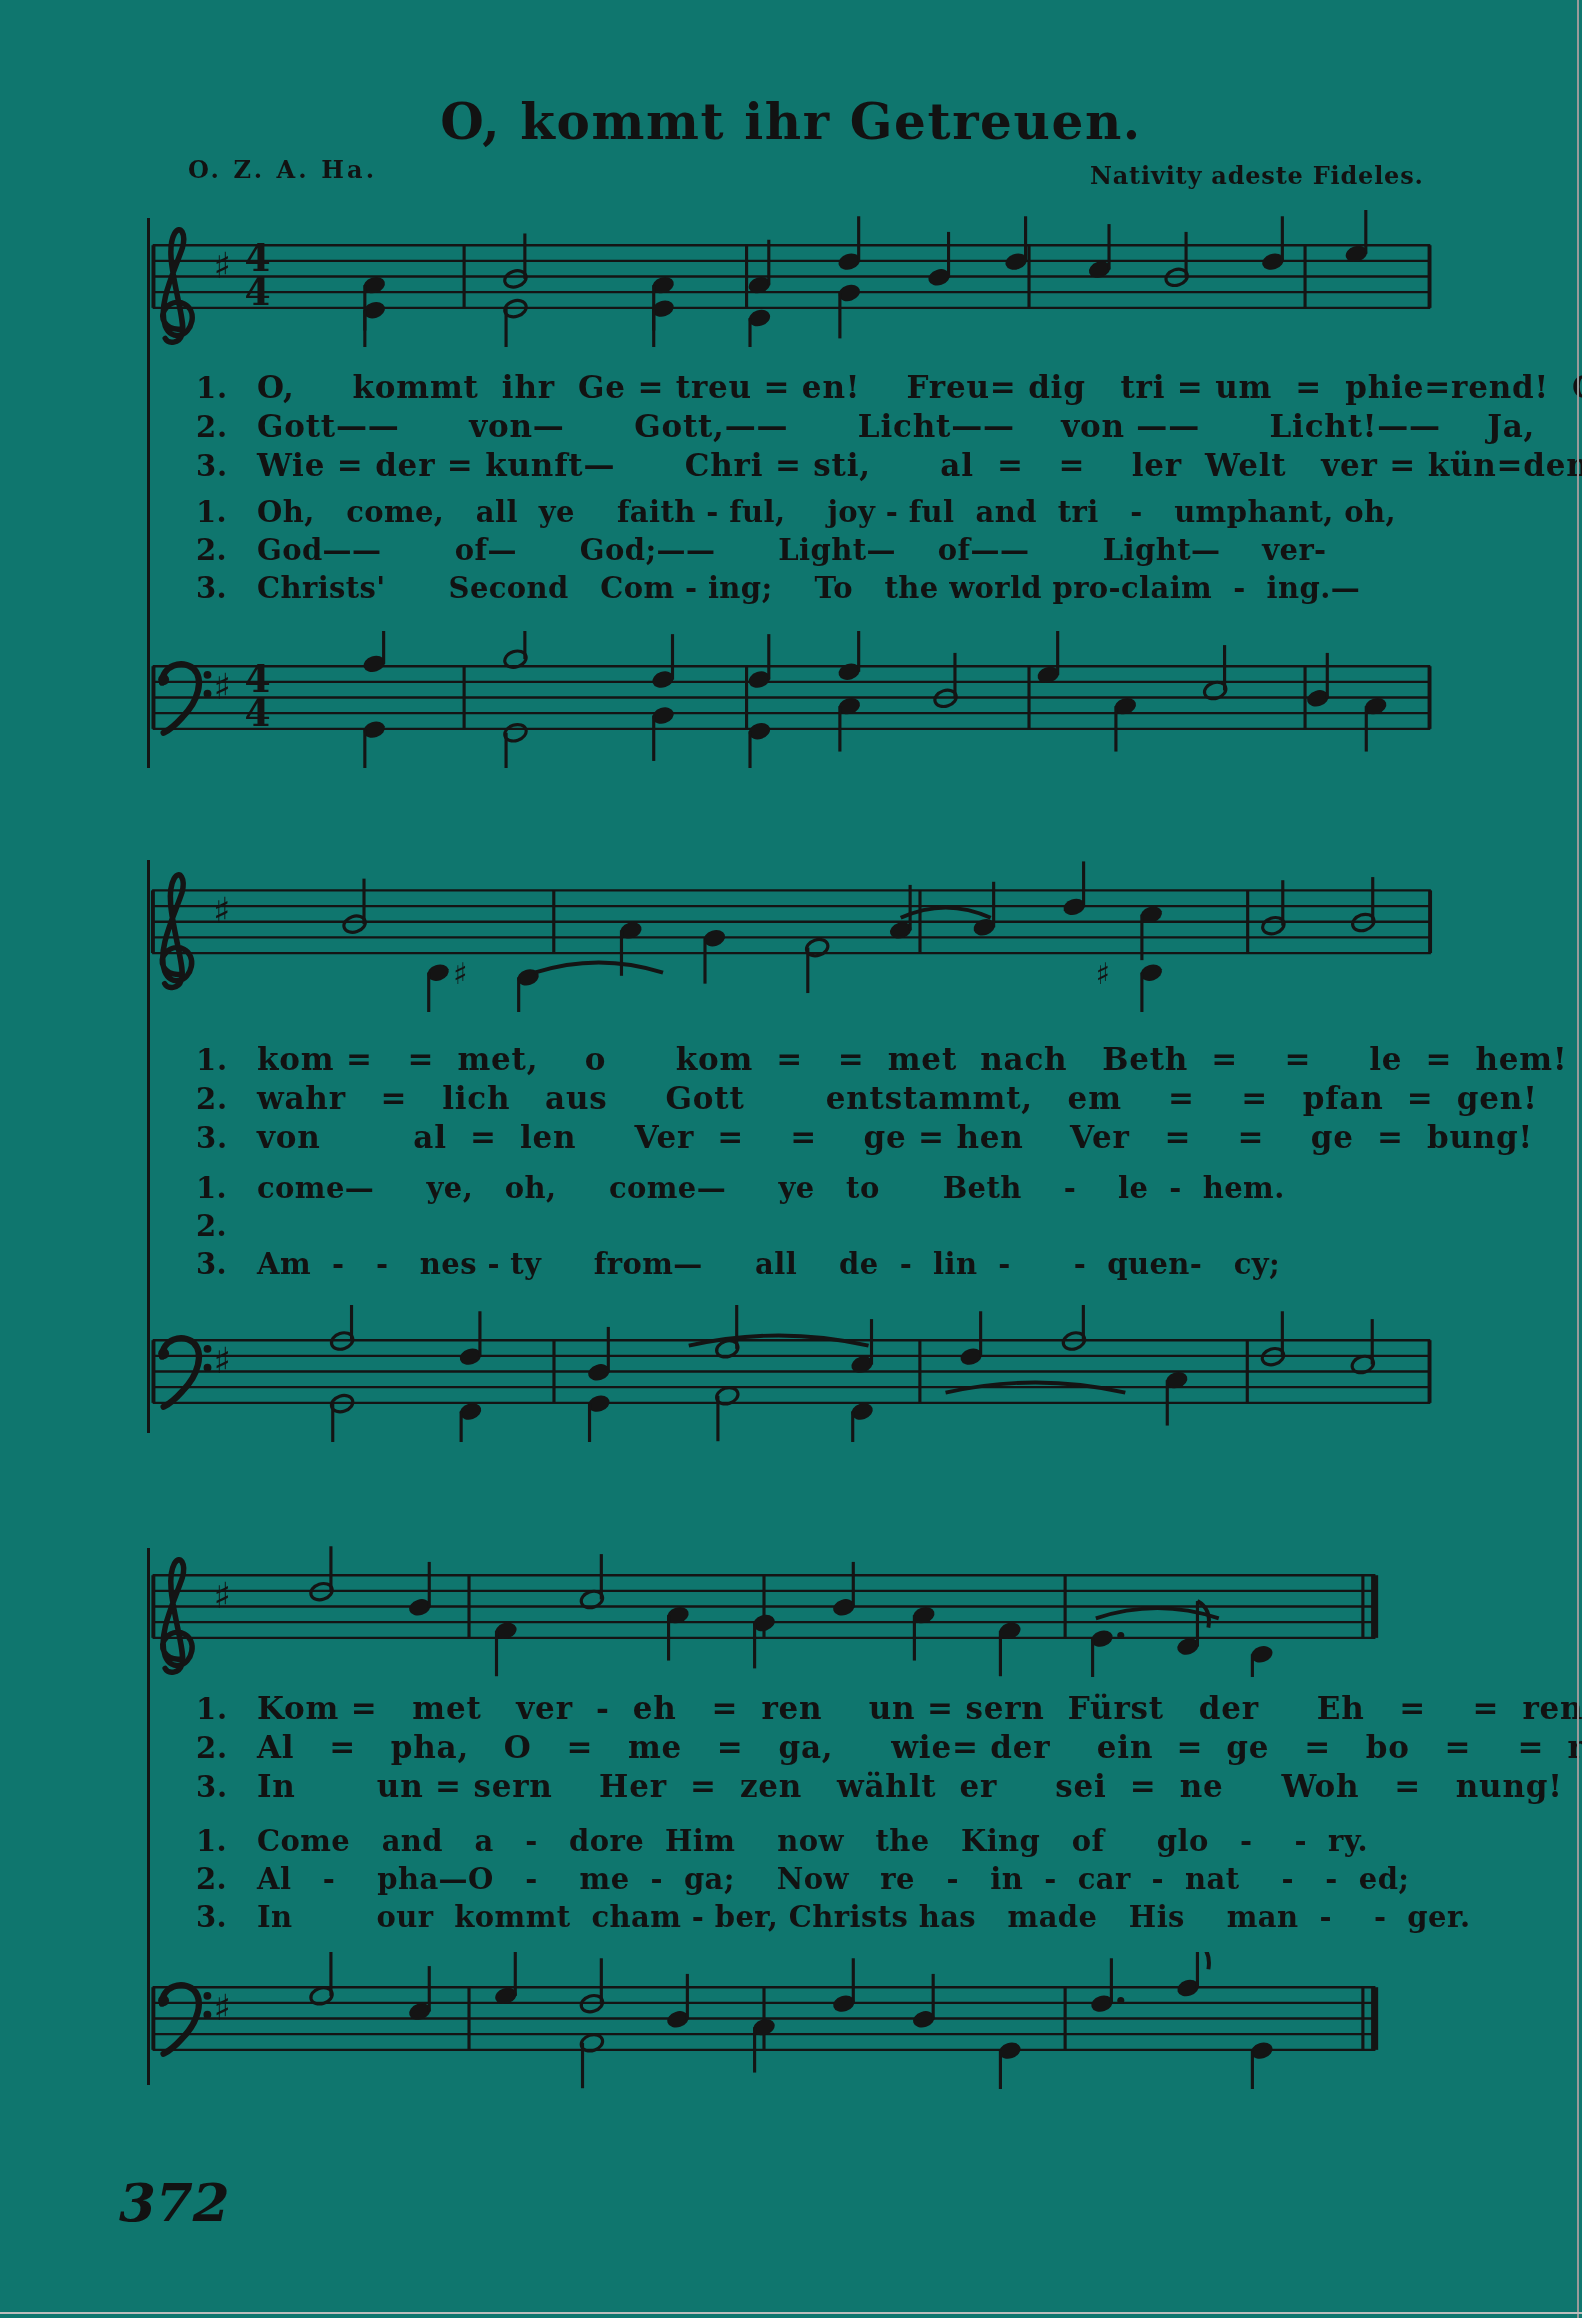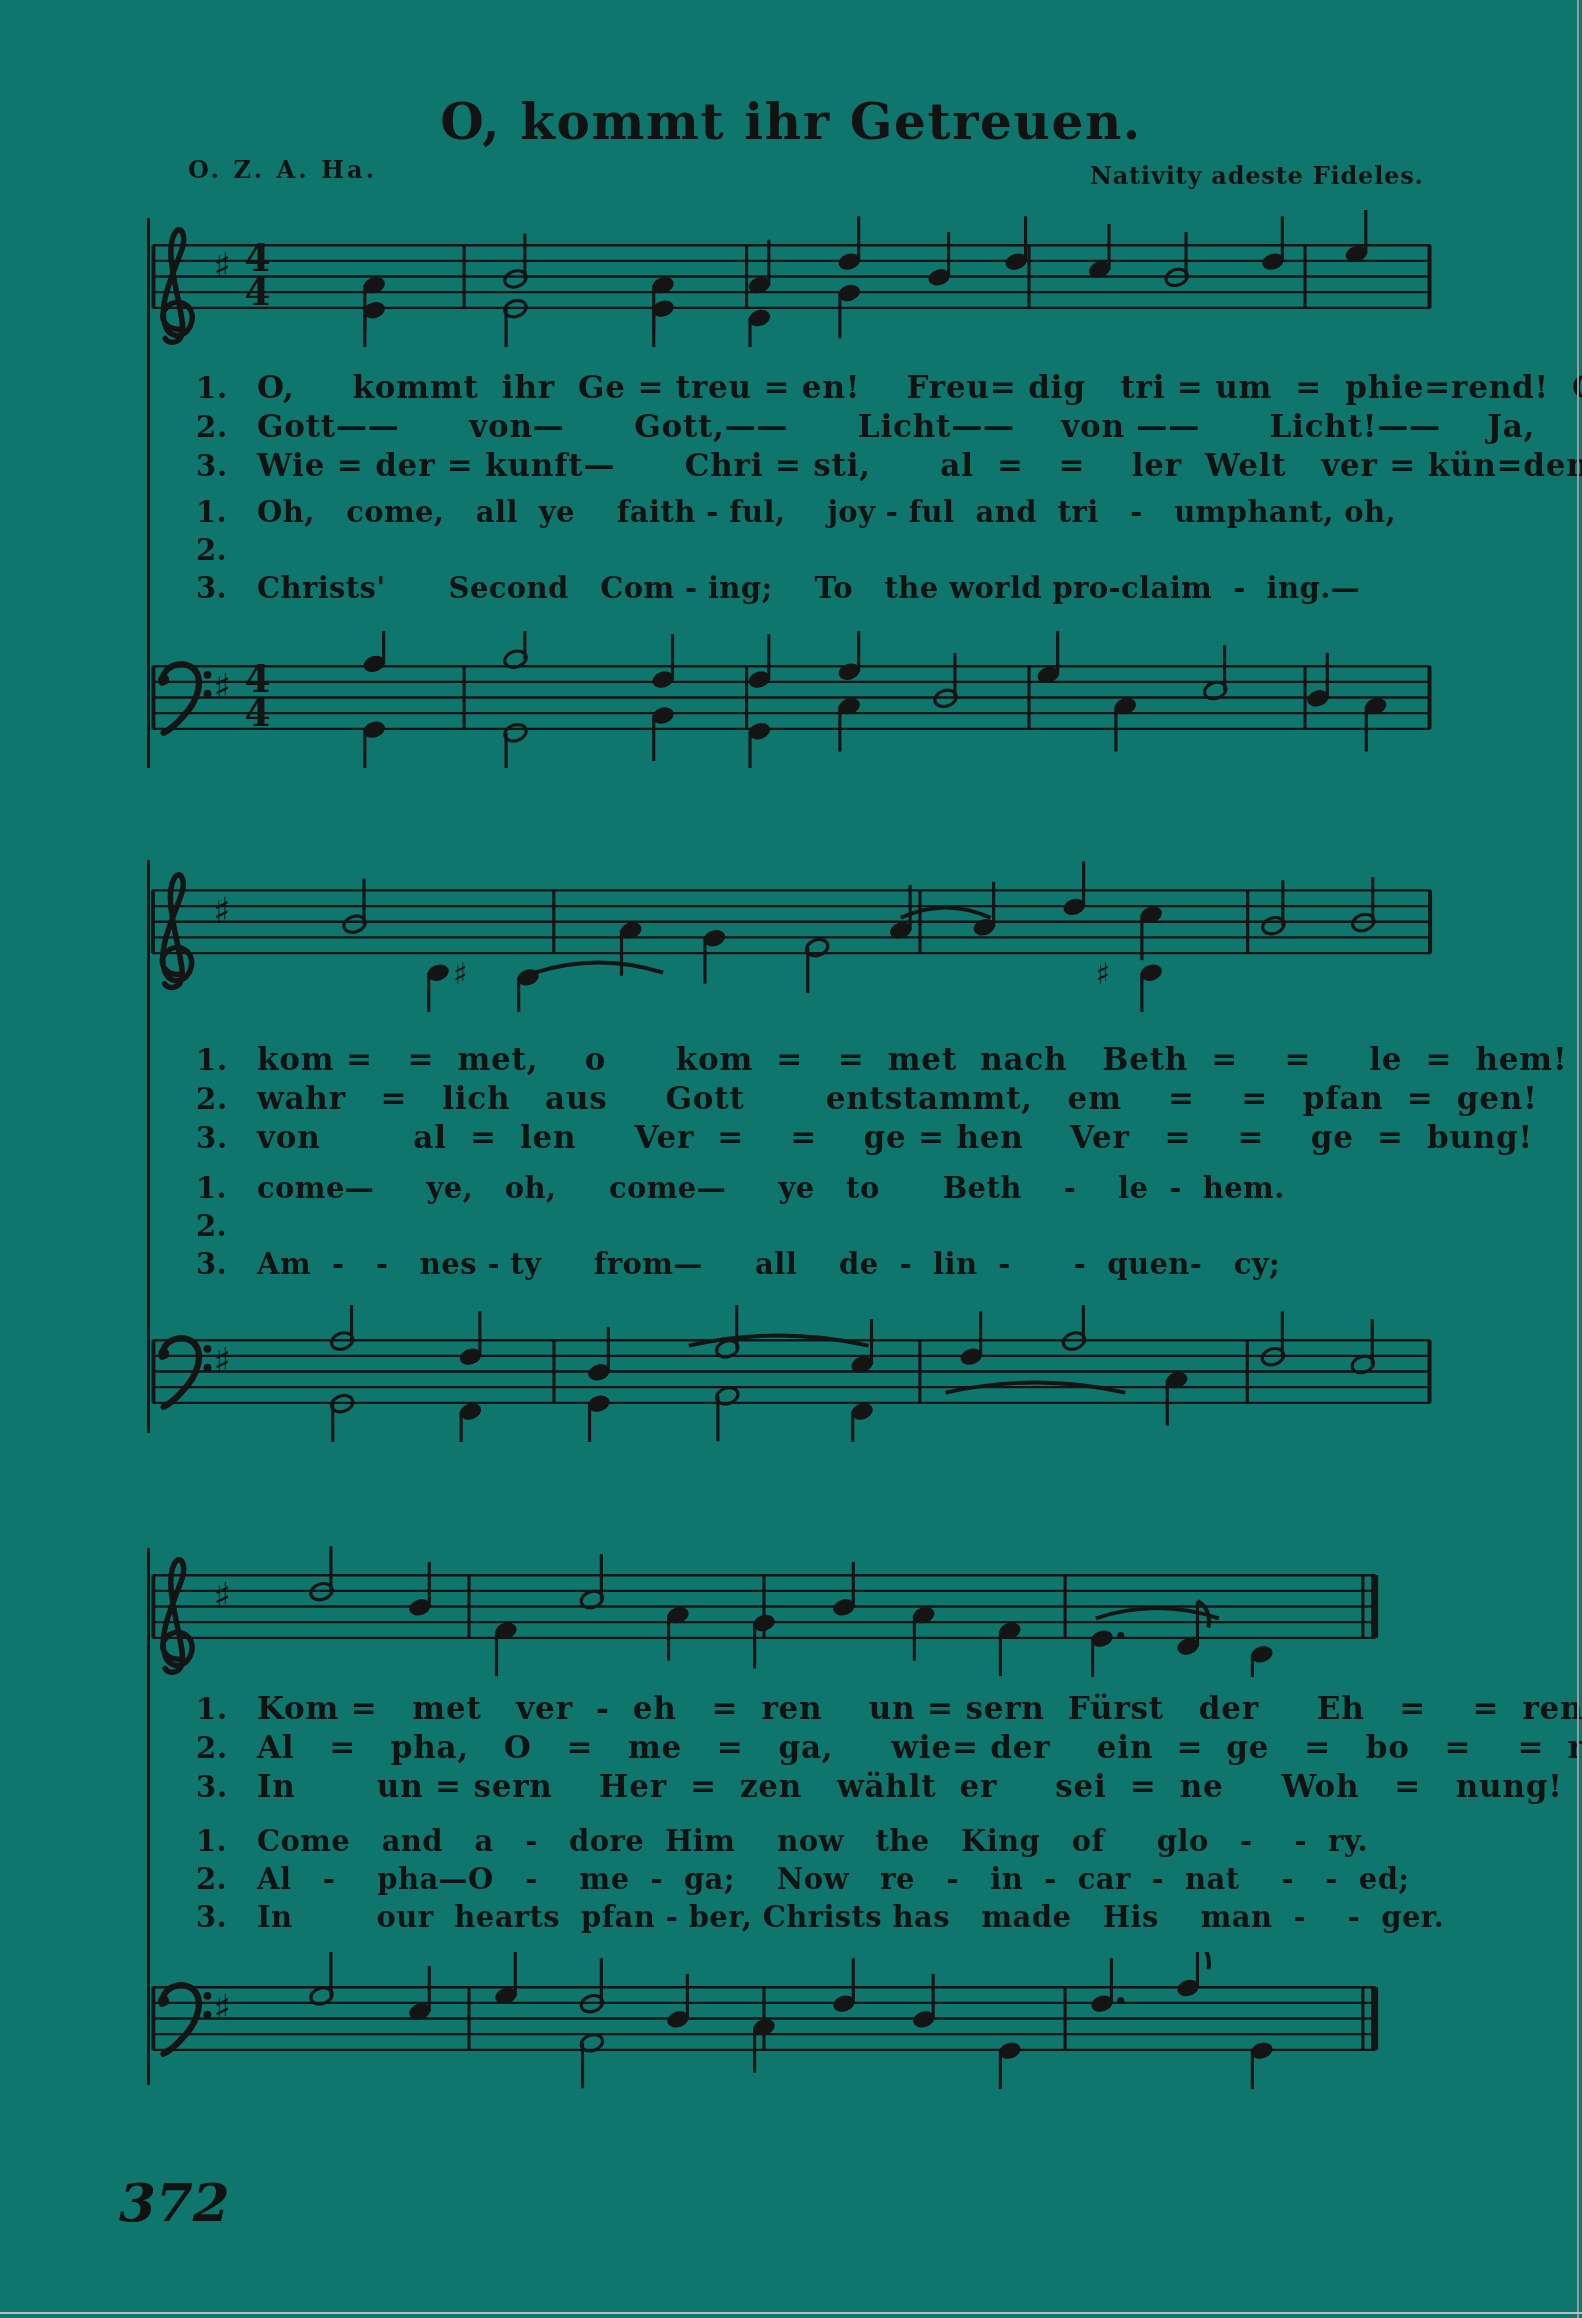--- a/index.html
+++ b/index.html
@@ -117,20 +117,21 @@
       </div>
   </div>
 
   <div class="lyrics english" style="top:493px;">
     <div class="lyric-line">
         <span class="num">1.</span>
         <span class="txt">Oh,   come,   all  ye    faith - ful,    joy - ful  and  tri   -   umphant, oh,</span>
       </div>
     <div class="lyric-line">
         <span class="num">2.</span>
+        <span class="txt">God——       of—      God;——      Light—    of——       Light—    ver-</span>
       </div>
     <div class="lyric-line">
         <span class="num">3.</span>
         <span class="txt">Christs'      Second   Com - ing;    To   the world pro-claim  -  ing.—</span>
       </div>
   </div>
 
   <div class="staff" style="top:631px;">
     <svg viewBox="0 0 1640 175">
         <g>
@@ -386,21 +387,21 @@
     <div class="lyric-line">
         <span class="num">1.</span>
         <span class="txt">Come   and   a   -   dore  Him    now   the   King   of     glo   -    -  ry.</span>
       </div>
     <div class="lyric-line">
         <span class="num">2.</span>
         <span class="txt">Al   -    pha—O   -    me  -  ga;    Now   re   -   in  -  car  -  nat    -   -  ed;</span>
       </div>
     <div class="lyric-line">
         <span class="num">3.</span>
-        <span class="txt">In        our  hearts  pfan - ber, Christs has   made   His    man  -    -  ger.</span>
+        <span class="txt">In        our  kommt  cham - ber, Christs has   made   His    man  -    -  ger.</span>
       </div>
   </div>
 
   <div class="staff" style="top:1952px;width:1230px;">
     <svg viewBox="0 0 1570 175">
         <g>
           <line x1="4" y1="45" x2="1566" y2="45" stroke="#141414" stroke-width="3"></line>
           <line x1="4" y1="65" x2="1566" y2="65" stroke="#141414" stroke-width="3"></line>
           <line x1="4" y1="85" x2="1566" y2="85" stroke="#141414" stroke-width="3"></line>
           <line x1="4" y1="105" x2="1566" y2="105" stroke="#141414" stroke-width="3"></line>

